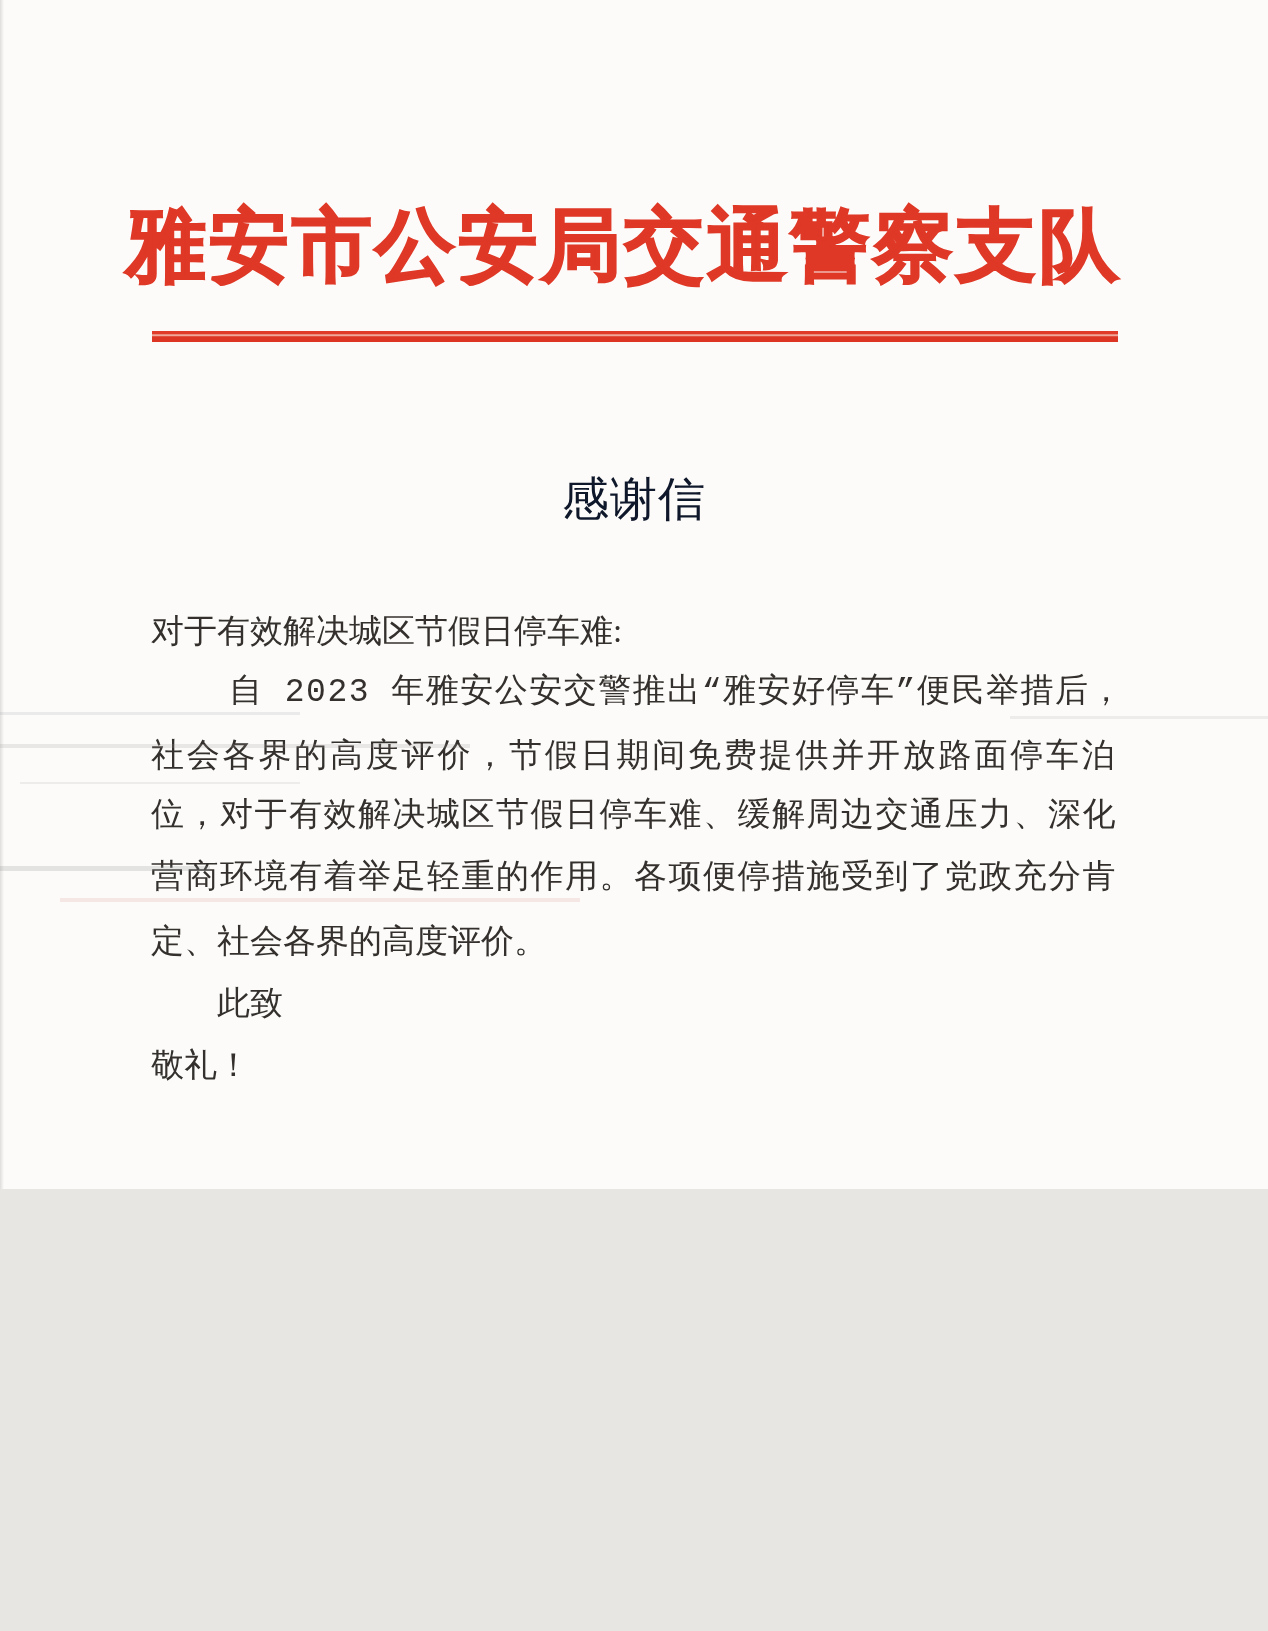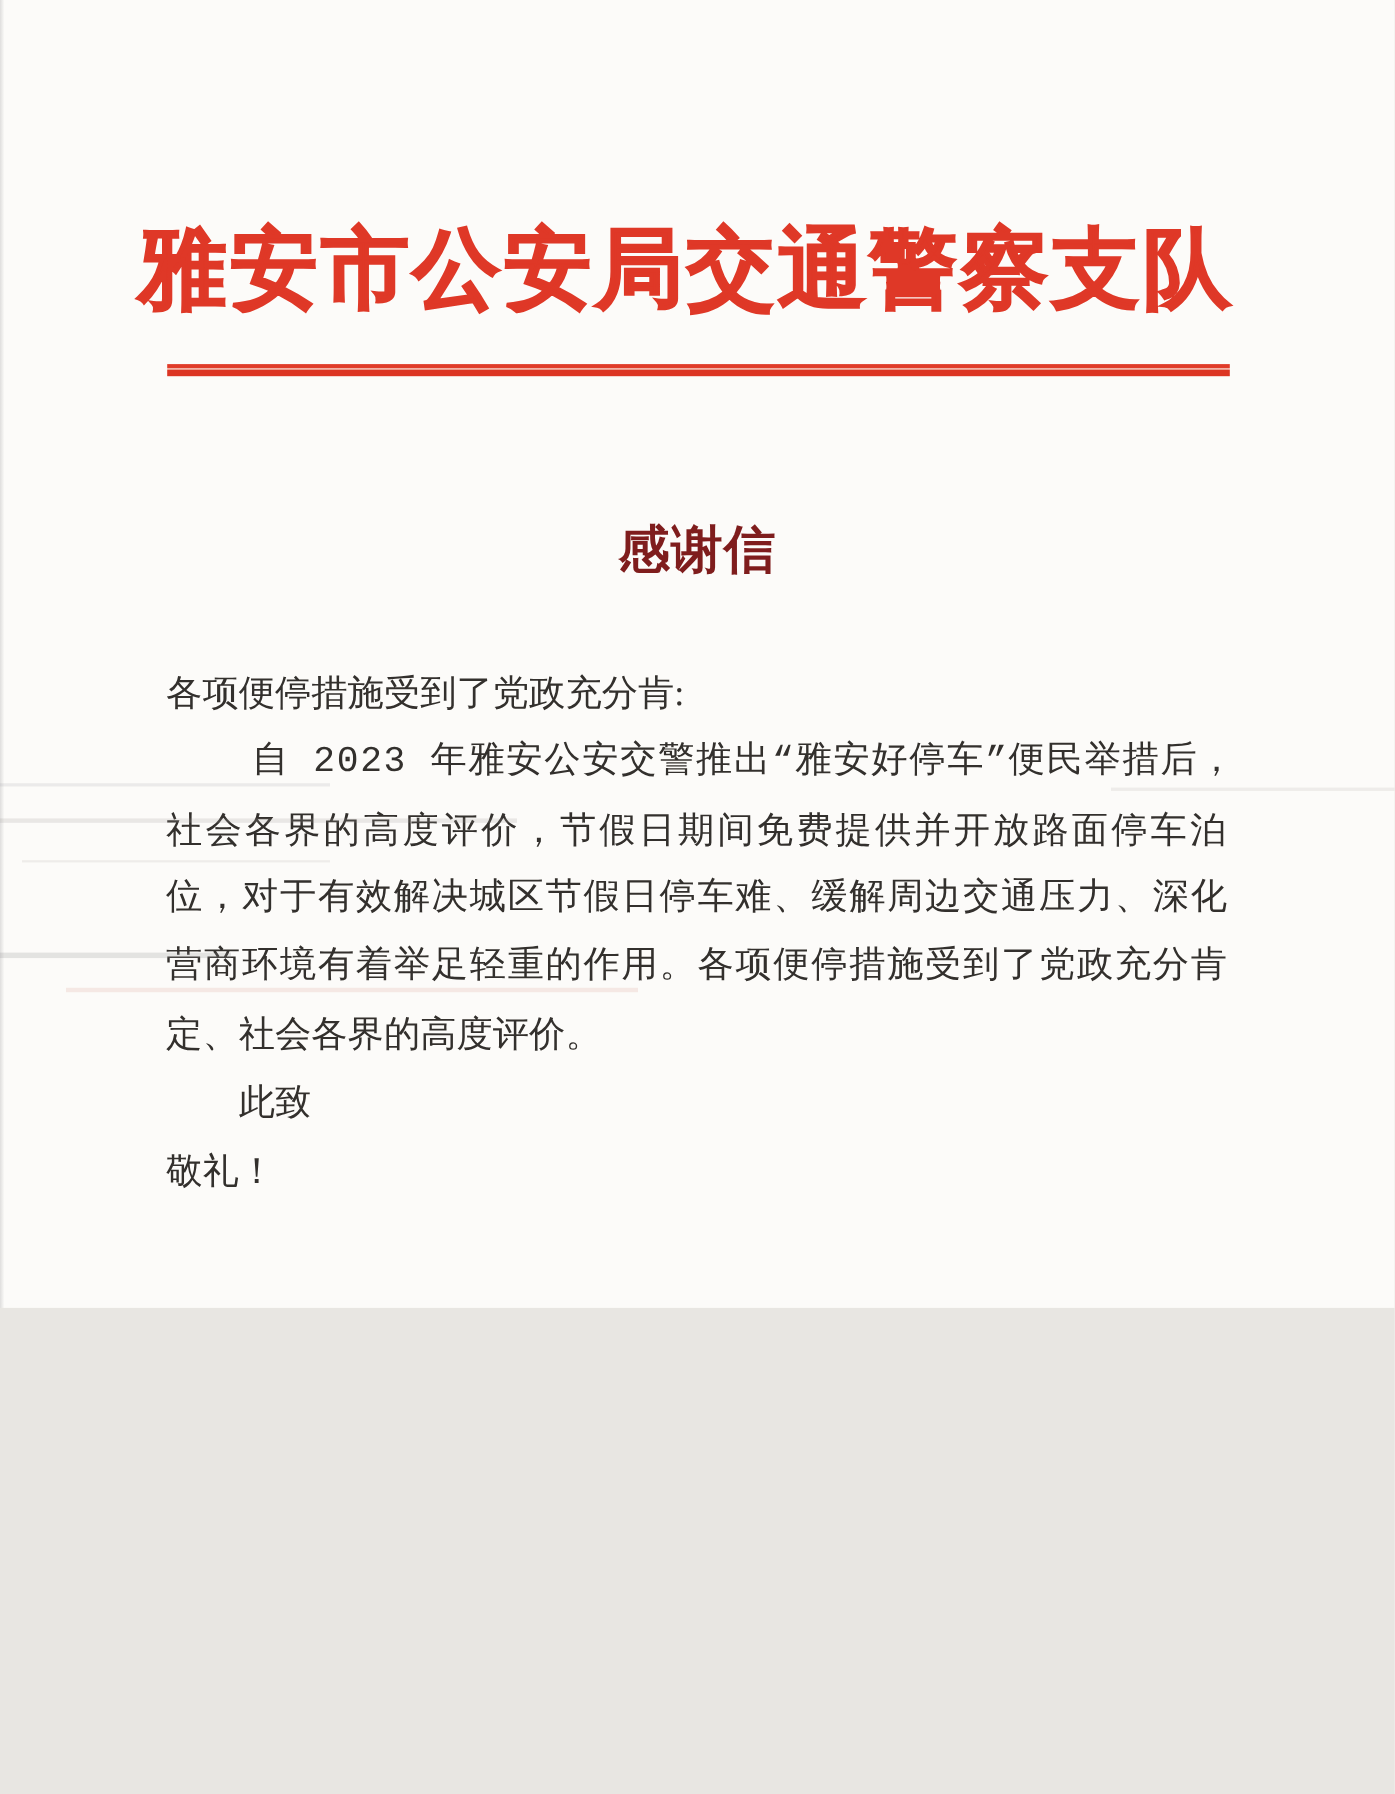--- a/index.html
+++ b/index.html
@@ -30,21 +30,21 @@
   .header-rule{
     position:absolute;left:152px;top:331px;width:966px;height:11px;
     background:linear-gradient(180deg,
       #e03b29 0%,#e03b29 28%,
       #f3b7ab 34%,#efa193 44%,
       #dc3523 52%,#dc3523 100%);
   }
   .doc-title{
     position:absolute;left:0;top:468px;width:1268px;
     text-align:center;
-    font-size:47px;font-weight:bold;color:#7f1d1d;
+    font-size:47px;font-weight:normal;color:#0f172a;
     letter-spacing:1px;
   }
   .body-text{
     position:absolute;left:151px;top:600px;width:967px;
     font-size:33px;line-height:62px;
     color:#33302d;
   }
   .body-text .ln{white-space:nowrap;}
   .ln.indent{text-indent:78px;}
   .ln.indent-sm{text-indent:66px;}
@@ -76,21 +76,21 @@
 <div class="page" style="--accent: #df3827;">
 
   <div class="scan-edge"></div>
 
   <div class="letterhead">雅安市公安局交通警察支队</div>
   <div class="header-rule"></div>
 
   <div class="doc-title">感谢信</div>
 
   <div class="body-text">
-    <div class="ln">各项便停措施受到了党政充分肯:</div>
+    <div class="ln">对于有效解决城区节假日停车难:</div>
     <div class="ln indent sp">自 2023 年雅安公安交警推出“雅安好停车”便民举措后，</div>
     <div class="ln sp-lg">社会各界的高度评价，节假日期间免费提供并开放路面停车泊</div>
     <div class="ln sp">位，对于有效解决城区节假日停车难、缓解周边交通压力、深化</div>
     <div class="ln sp">营商环境有着举足轻重的作用。各项便停措施受到了党政充分肯</div>
     <div class="ln">定、社会各界的高度评价。</div>
     <div class="ln indent-sm">此致</div>
     <div class="ln">敬礼！</div>
   </div>
 
   <div class="signature">雅安市公安局交通警察支队</div>

